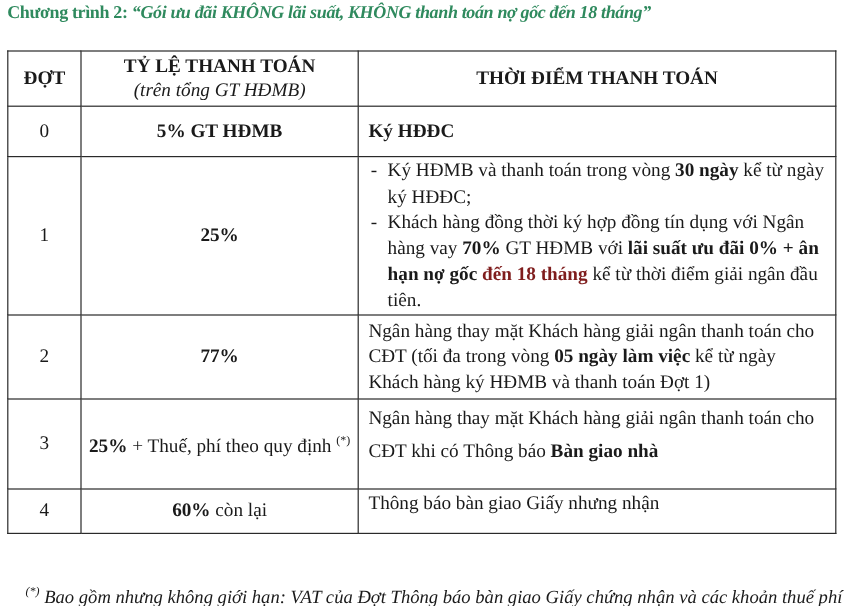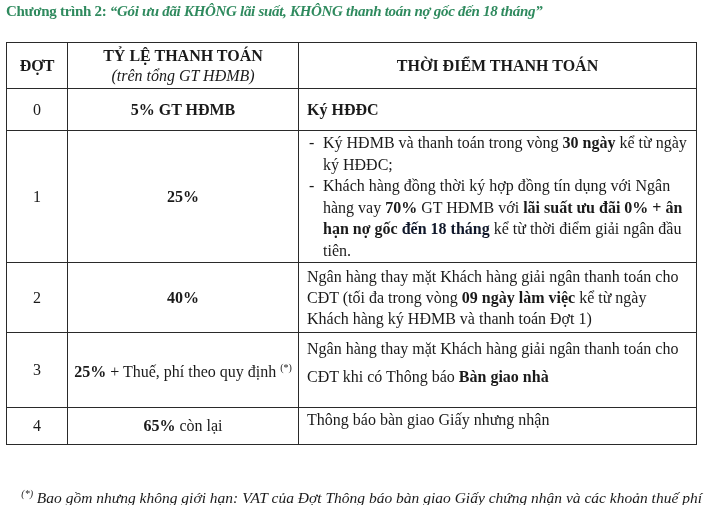--- a/index.html
+++ b/index.html
@@ -27,21 +27,21 @@
   .c3 { text-align: left; padding-left: 8px !important; padding-right: 6px !important; }
   th { font-weight: bold; }
   .hdr-sub { font-style: italic; font-weight: normal; display: block; }
   .hdr-row { height: 46px; }
   .r0 { height: 42px; }
   .r1 { height: 132px; }
   .r2 { height: 70px; }
   .r3 { height: 75px; }
   .r4 { height: 37px; }
   .b { font-weight: bold; }
-  .red { color: #0f172a; font-weight: bold; }
+  .red { color: #7f1d1d; font-weight: bold; }
   ul.dash { list-style: none; margin: 0; padding: 0; font-family: Liberation Serif, serif; }
   ul.dash li { position: relative; padding-left: 16px; }
   ul.dash li::before { content: "-"; position: absolute; left: 2px; top: 0; }
   .r3 .c3 { line-height: 28px; vertical-align: top; padding-top: 2px !important; }
   .r4 .c3 { vertical-align: top; padding-top: 2px !important; }
   .r2 .c3 { line-height: 21px; }
   .r1 .c3 { line-height: 21.5px; }
   sup { font-size: 10px; }
   .note {
     position: absolute; left: 12px; top: 483px; width: 690px;
@@ -79,31 +79,31 @@
     <td class="c3">
       <ul class="dash">
         <li><span>Ký HĐMB và thanh toán trong vòng </span><span class="b">30 ngày</span><span> kể từ ngày ký HĐĐC;</span></li>
         <li><span>Khách hàng đồng thời ký hợp đồng tín dụng với Ngân hàng vay </span><span class="b">70%</span><span> GT HĐMB với </span><span class="b">lãi suất ưu đãi 0% + ân hạn nợ gốc</span> <span class="red">đến 18 tháng</span><span> kể từ thời điểm giải ngân đầu tiên.</span></li>
       </ul>
     </td>
   </tr>
 
   <tr class="r2">
     <td class="c1">2</td>
-    <td class="c2 b">40%</td>
-    <td class="c3"><span>Ngân hàng thay mặt Khách hàng giải ngân thanh toán cho CĐT (tối đa trong vòng </span><span class="b">09 ngày làm việc</span><span> kể từ ngày Khách hàng ký HĐMB và thanh toán Đợt 1)</span></td>
+    <td class="c2 b">77%</td>
+    <td class="c3"><span>Ngân hàng thay mặt Khách hàng giải ngân thanh toán cho CĐT (tối đa trong vòng </span><span class="b">05 ngày làm việc</span><span> kể từ ngày Khách hàng ký HĐMB và thanh toán Đợt 1)</span></td>
   </tr>
 
   <tr class="r3">
     <td class="c1">3</td>
     <td class="c2"><span class="b">25%</span><span> + Thuế, phí theo quy định </span><sup>(*)</sup></td>
     <td class="c3"><span>Ngân hàng thay mặt Khách hàng giải ngân thanh toán cho CĐT khi có Thông báo </span><span class="b">Bàn giao nhà</span></td>
   </tr>
 
   <tr class="r4">
     <td class="c1">4</td>
-    <td class="c2"><span class="b">65%</span><span> còn lại</span></td>
+    <td class="c2"><span class="b">60%</span><span> còn lại</span></td>
     <td class="c3">Thông báo bàn giao Giấy nhưng nhận</td>
   </tr>
 </tbody>
   </table>
 
 <div class="note"><sup>(*)</sup><span> Bao gồm nhưng không giới hạn: VAT của Đợt Thông báo bàn giao Giấy chứng nhận và các khoản thuế phí thuộc nghĩa vụ của Khách hàng cho việc cấp Giấy chứng nhận.</span></div>
 
 </body></html>

